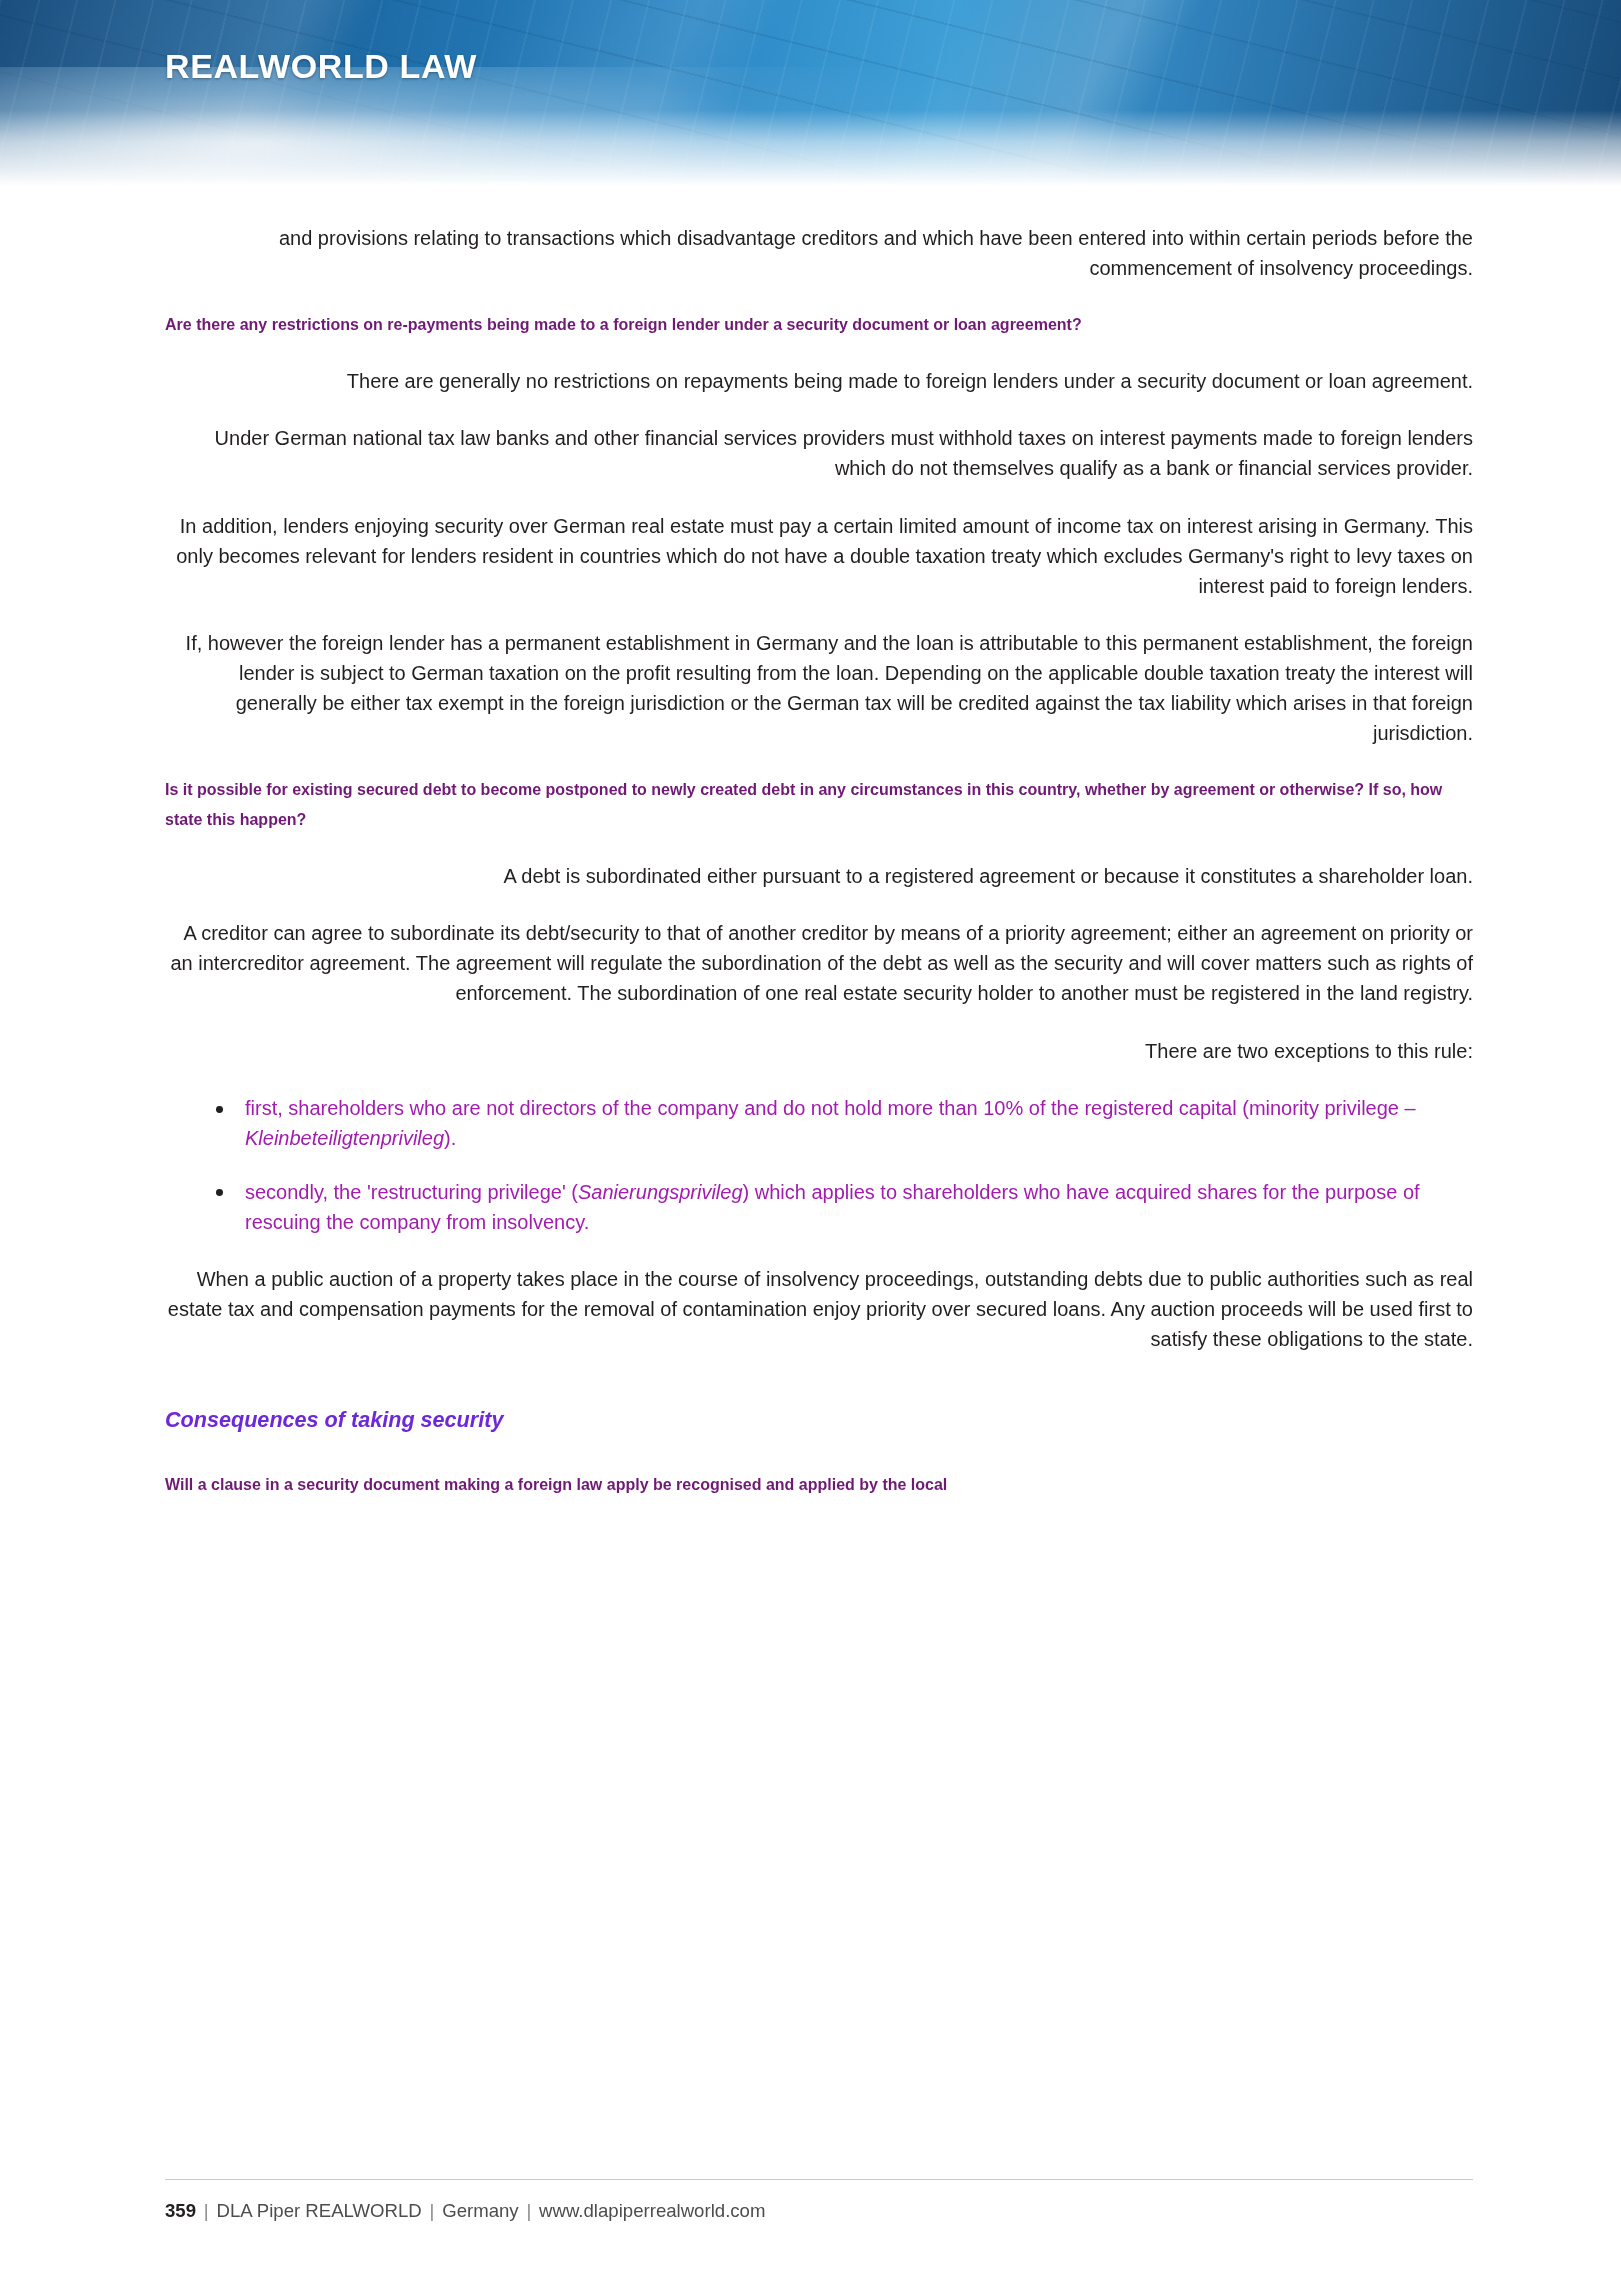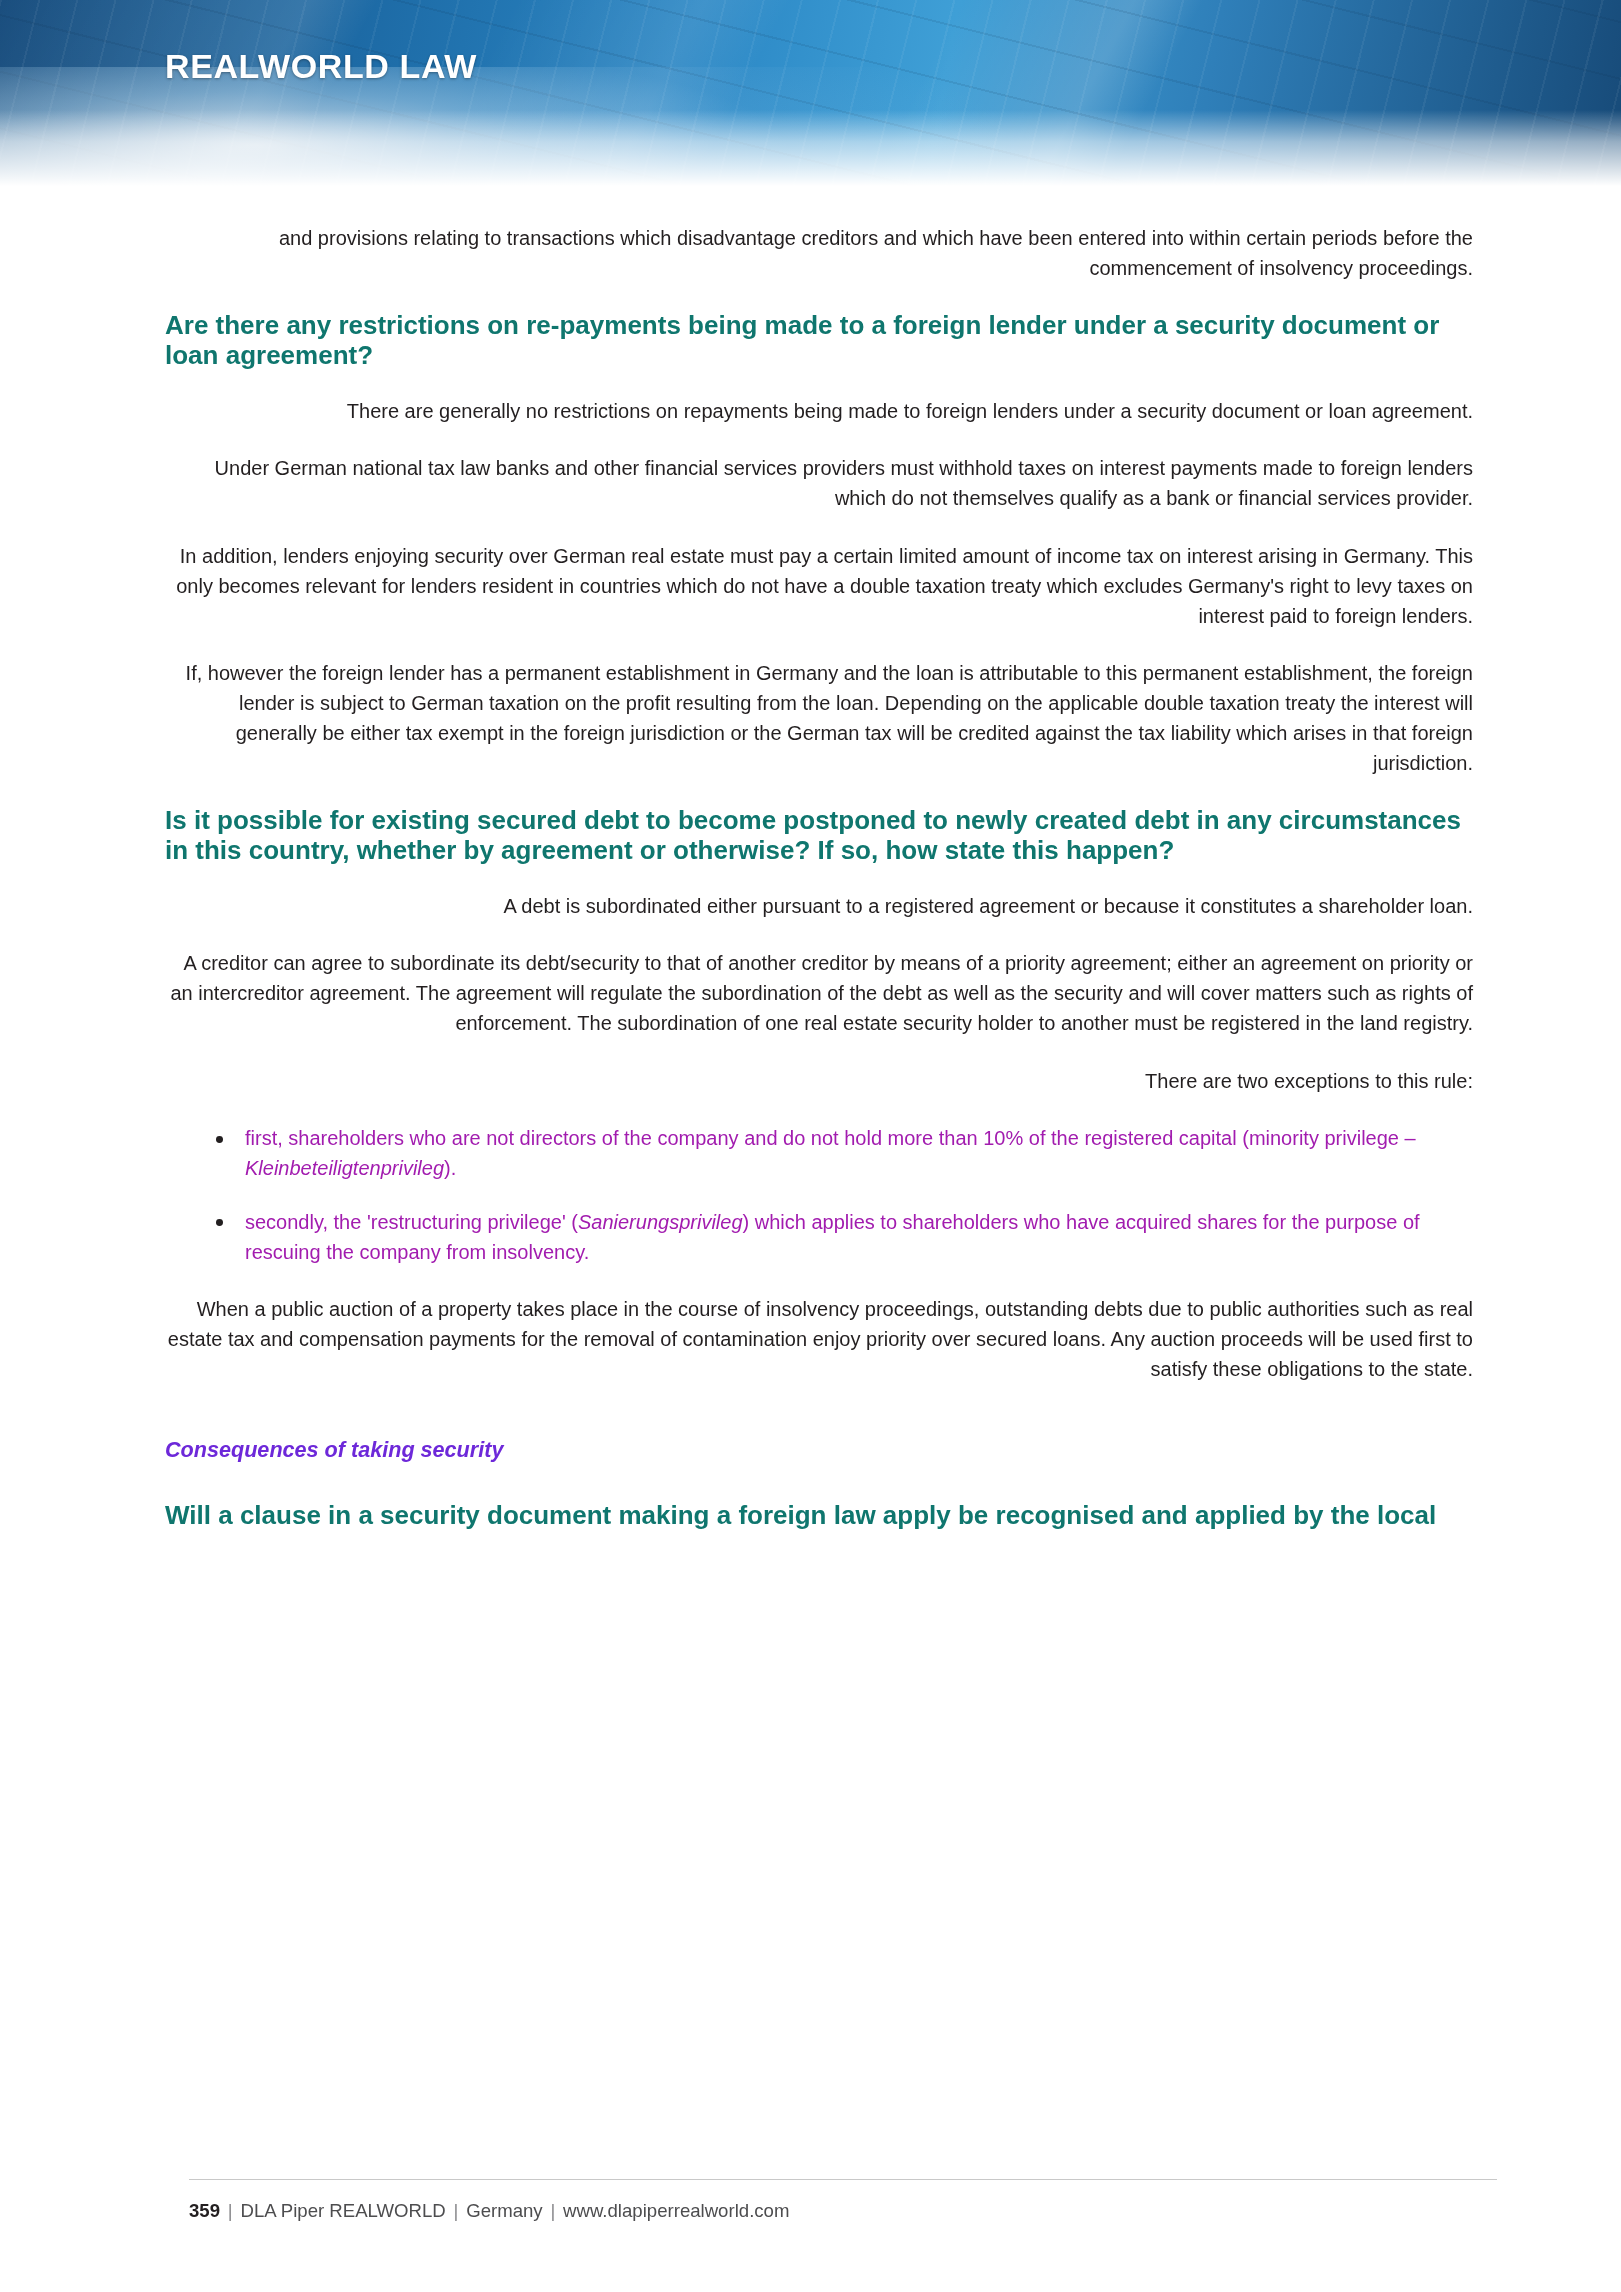--- a/index.html
+++ b/index.html
@@ -82,22 +82,22 @@
     width: 1308px;
   }
   .para {
     color: #231f20;
     font-size: 20px;
     line-height: 30px;
     margin: 0 0 27.4px 0;
     text-align: right;
   }
   .q-head {
-    color: #0f766e;
-    font-size: 26px;
+    color: #701a75;
+    font-size: 16px;
     line-height: 30px;
     margin: 0 0 25.5px 0;
   }
   .section-head {
     color: #6d28d9;
     font-size: 21.6px;
     font-style: italic;
     line-height: 30px;
     margin: 51px 0 35px 0;
   }
@@ -130,21 +130,20 @@
   .footer {
     position: absolute;
     left: 165px;
     bottom: 71px;
     width: 1308px;
     border-top: 1px solid #c9c9c9;
     padding-top: 19.6px;
     color: #4d4d4f;
     font-size: 18.6px;
     white-space: nowrap;
-    margin-left: 24px;
   }
   .footer .pg {
     color: #231f20;
     font-weight: bold;
   }
   .footer .sep { color: #8a8a8d; padding: 0 7.8px; }
   .footer .seg { color: #4d4d4f; }
 </style>
 </head>
 <body>

